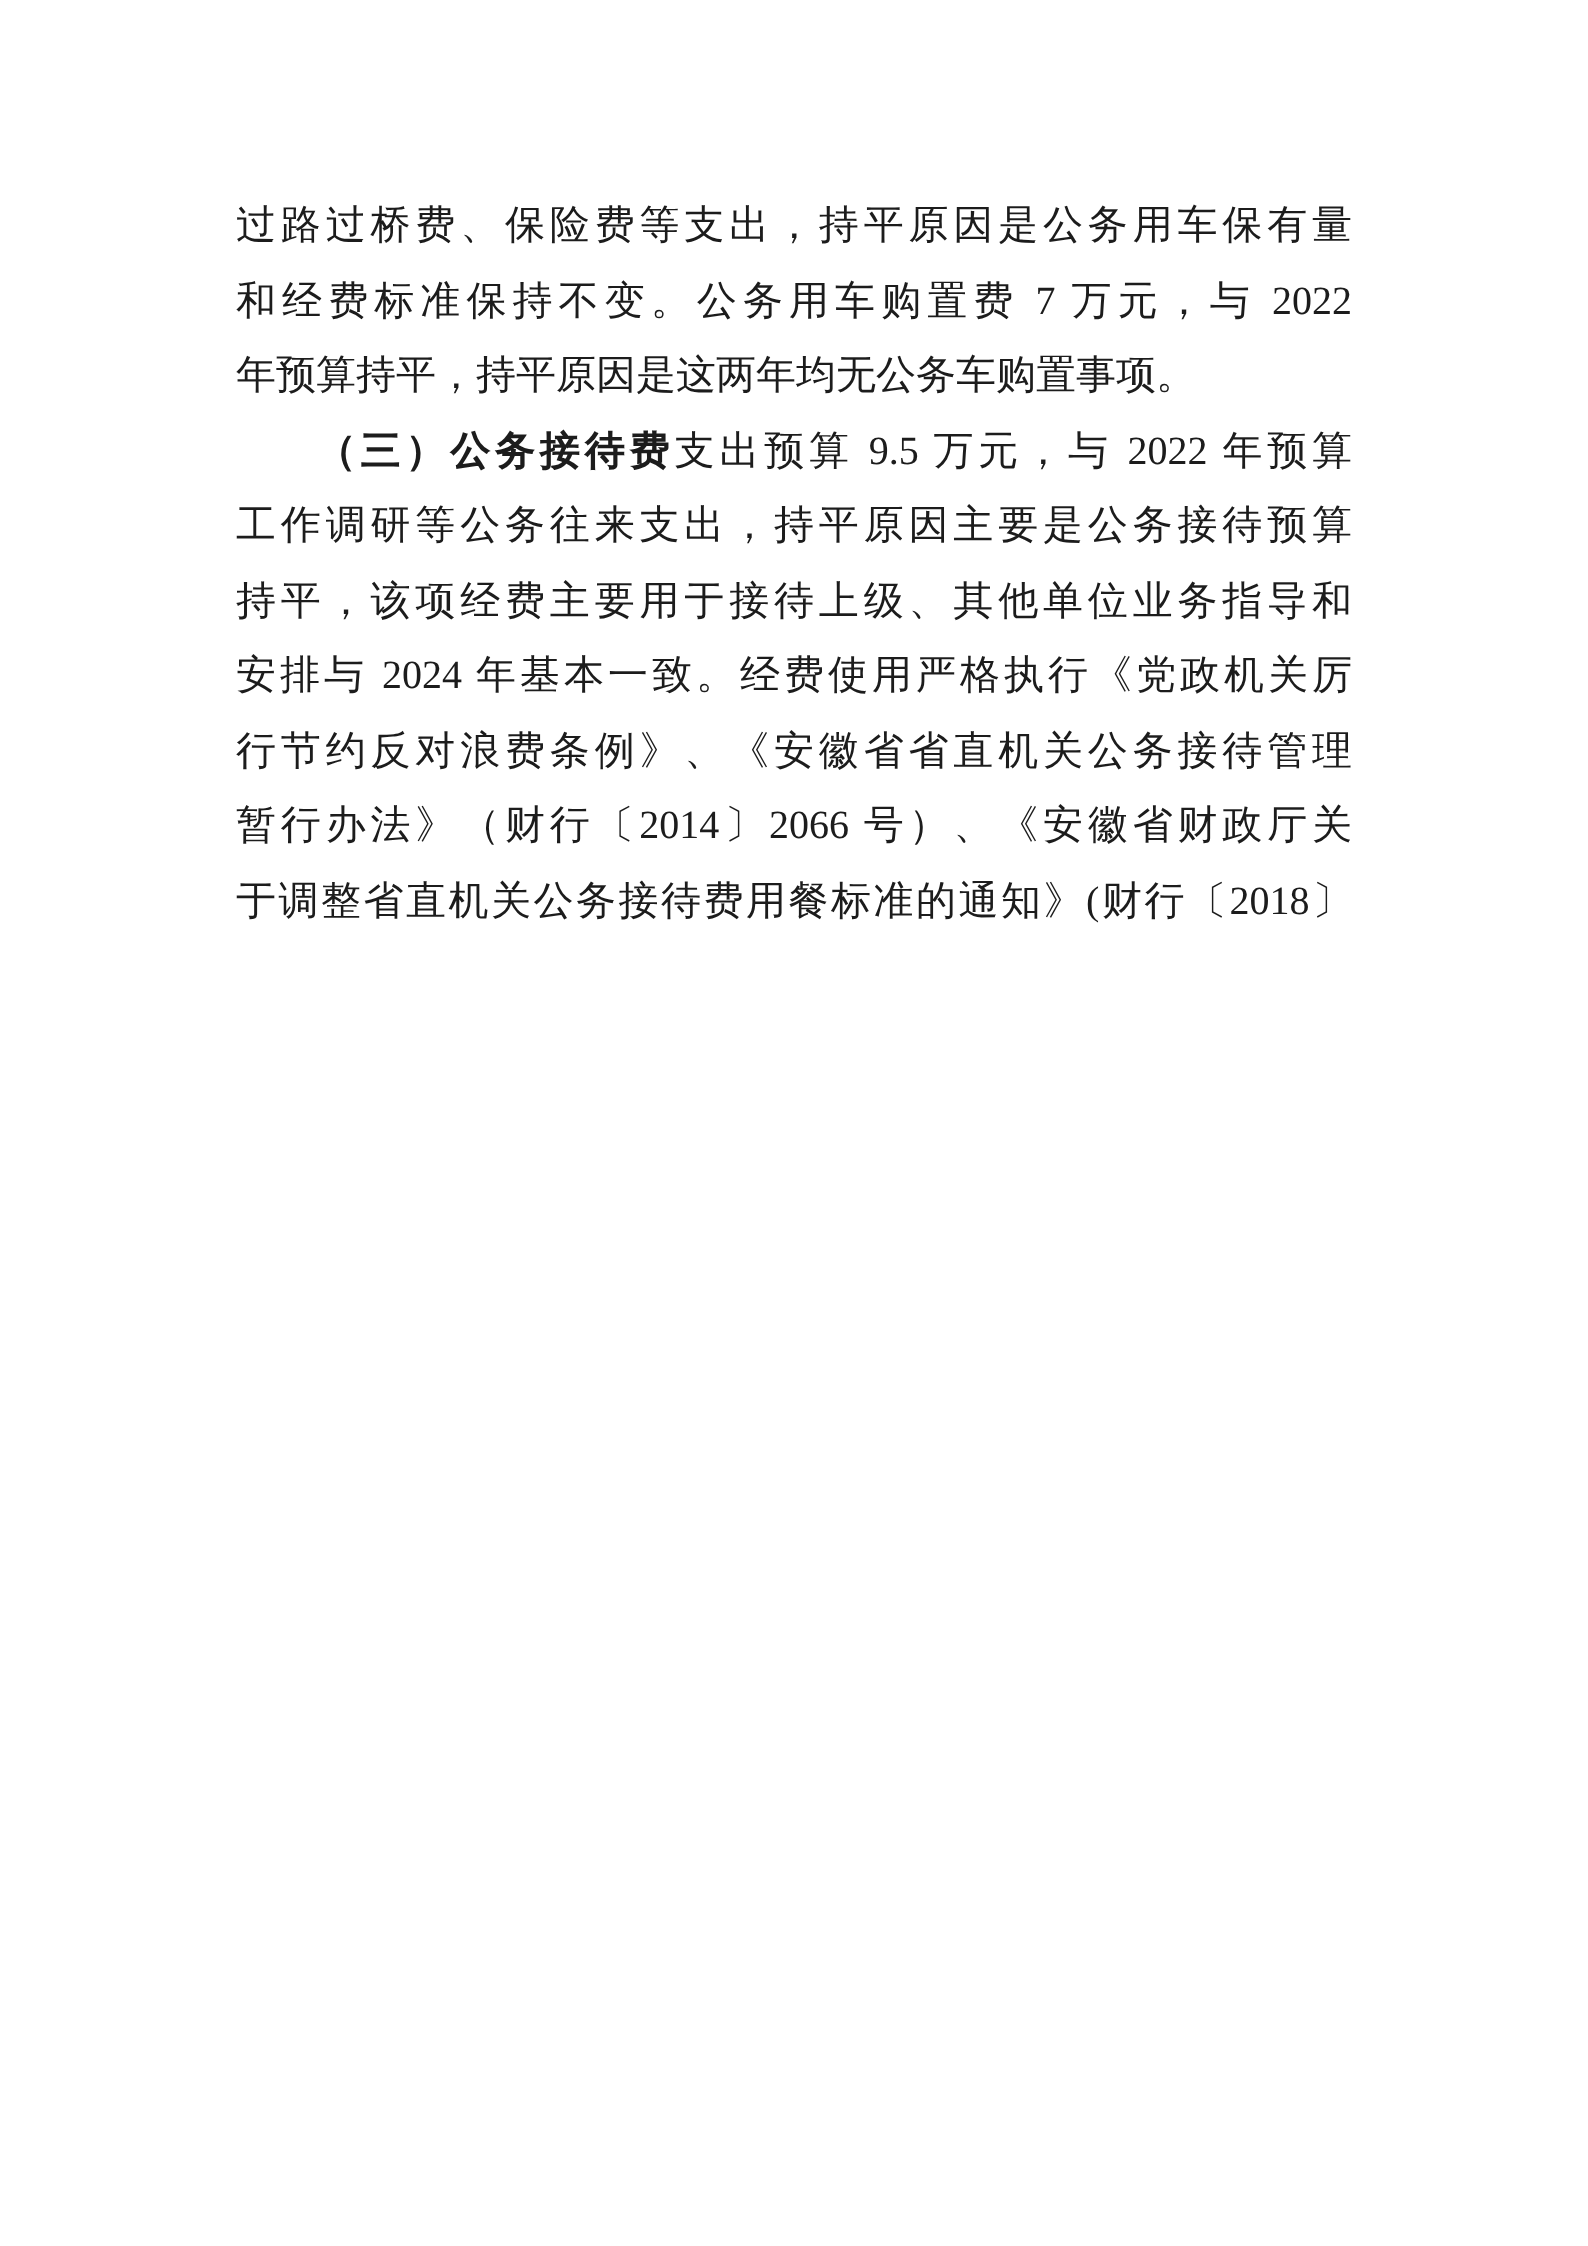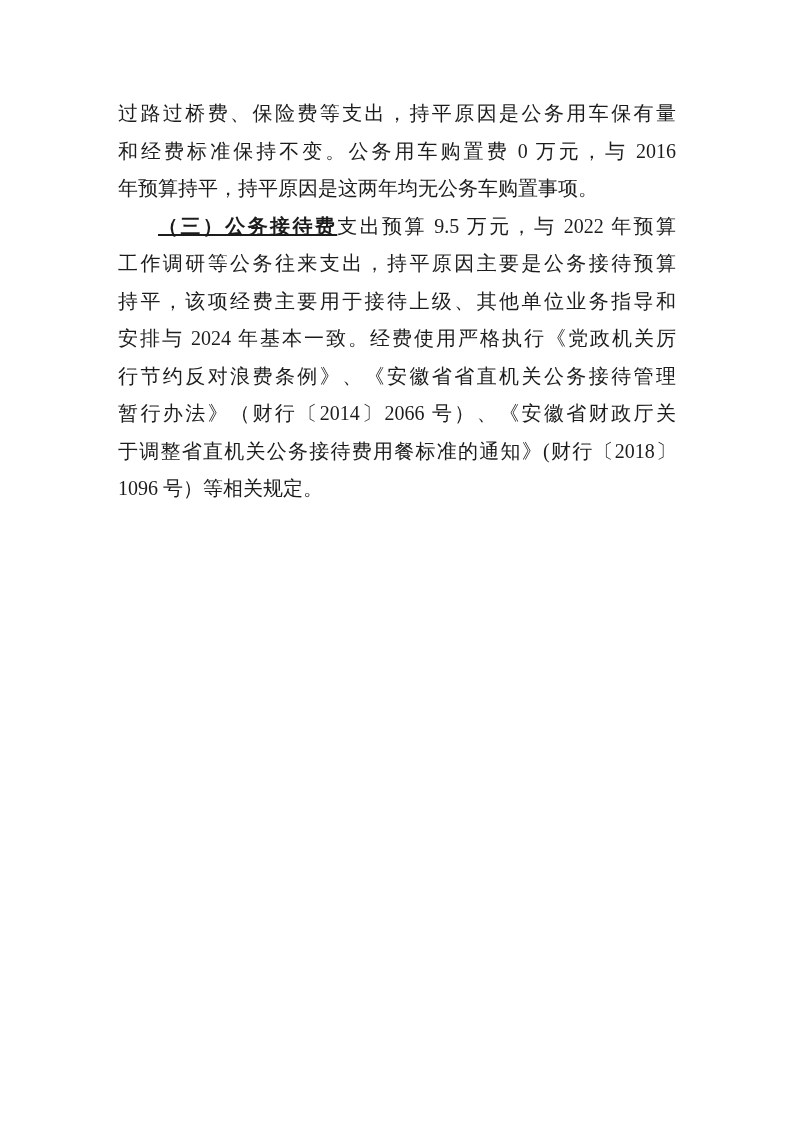--- a/index.html
+++ b/index.html
@@ -30,21 +30,20 @@
     white-space: nowrap;
   }
   .tline.endline {
     text-align-last: left;
   }
   .tline.indent {
     text-indent: 2em;
   }
   .tline b {
     font-weight: bold;
-    text-decoration: underline;
   }
   .page-num {
     position: absolute;
     top: 1026px;
     left: 620px;
     width: 80px;
     text-align: center;
     font-size: 14px;
     line-height: 20px;
     letter-spacing: 1px;
@@ -52,31 +51,30 @@
   }
 </style>
 </head>
 <body>
 
 <div class="page">
 
   <div class="doc-body">
 
     <div class="tline">过路过桥费、保险费等支出，持平原因是公务用车保有量</div>
-    <div class="tline">和经费标准保持不变。公务用车购置费 0 万元，与 2016</div>
+    <div class="tline">和经费标准保持不变。公务用车购置费 7 万元，与 2022</div>
     <div class="tline endline">年预算持平，持平原因是这两年均无公务车购置事项。</div>
 
     <div class="tline indent">
       <b>（三）公务接待费</b><span>支出预算 9.5 万元，与 2022 年预算</span>
     </div>
     <div class="tline">工作调研等公务往来支出，持平原因主要是公务接待预算</div>
     <div class="tline">持平，该项经费主要用于接待上级、其他单位业务指导和</div>
     <div class="tline">安排与 2024 年基本一致。经费使用严格执行《党政机关厉</div>
     <div class="tline">行节约反对浪费条例》、《安徽省省直机关公务接待管理</div>
     <div class="tline">暂行办法》（财行〔2014〕2066 号）、《安徽省财政厅关</div>
     <div class="tline">于调整省直机关公务接待费用餐标准的通知》(财行〔2018〕</div>
-    <div class="tline endline">1096 号）等相关规定。</div>
 
   </div>
 
   <div class="page-num">- 2 -</div>
 
 </div>
 
 </body></html>

